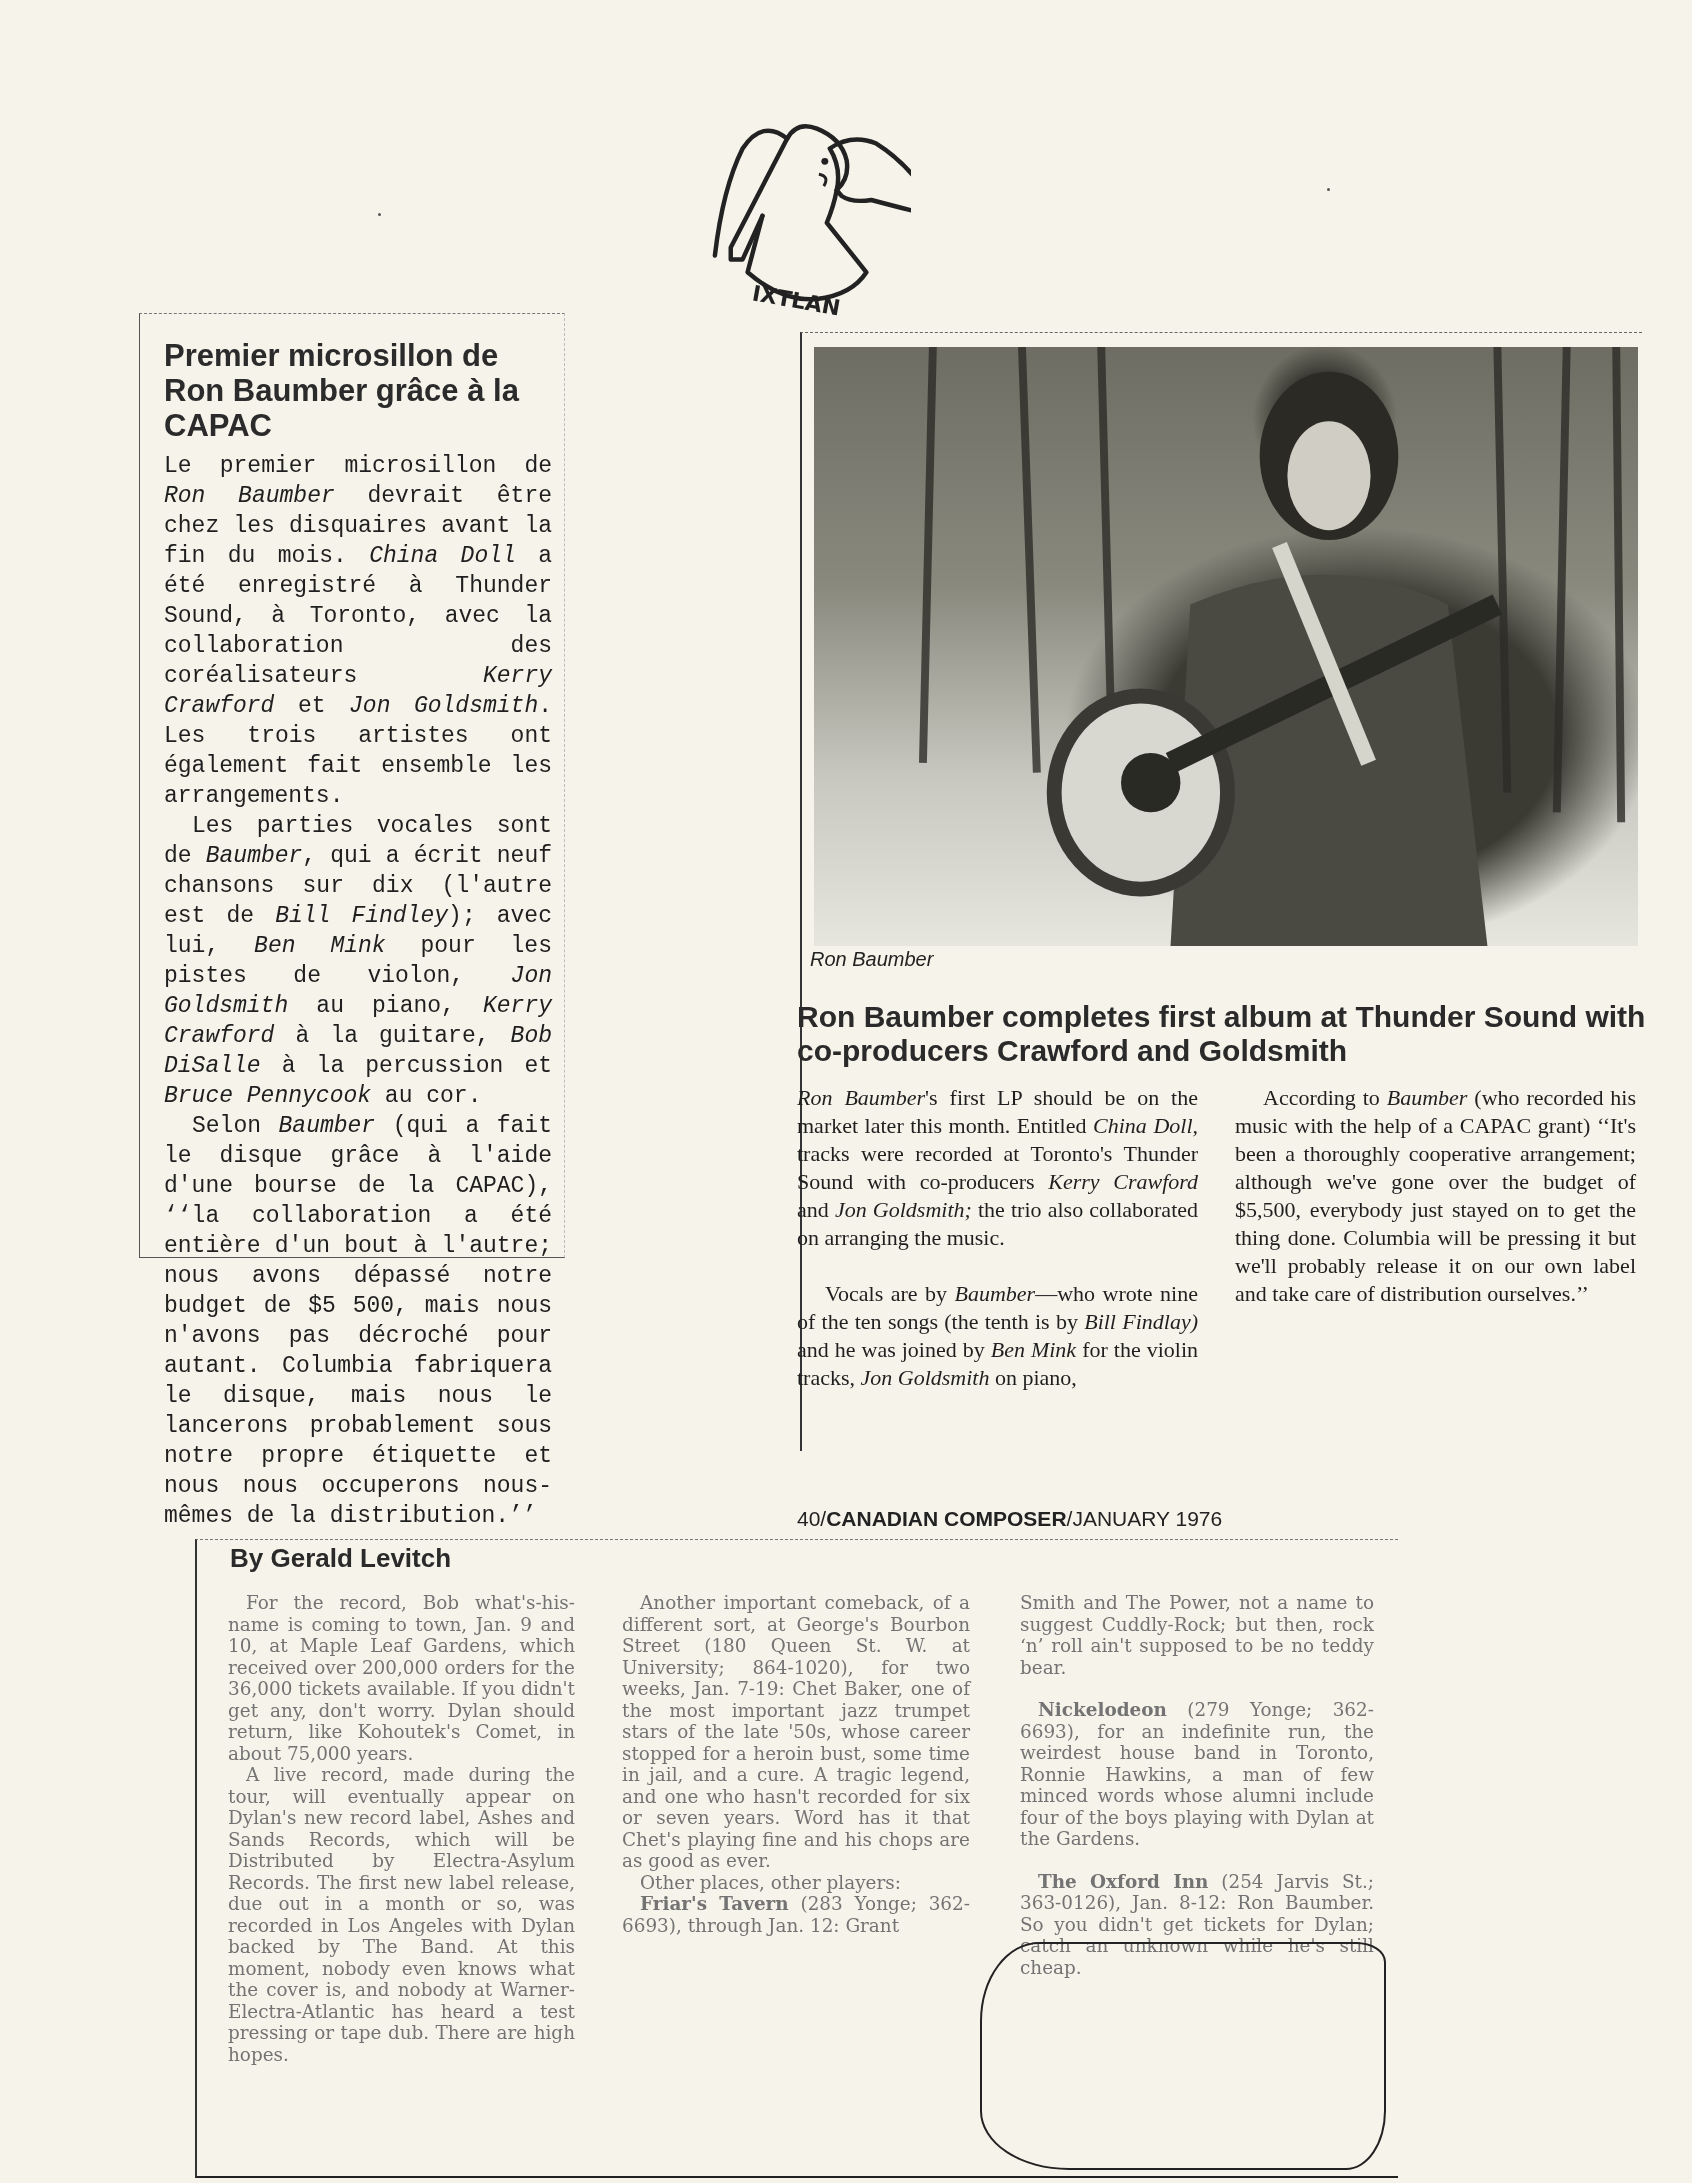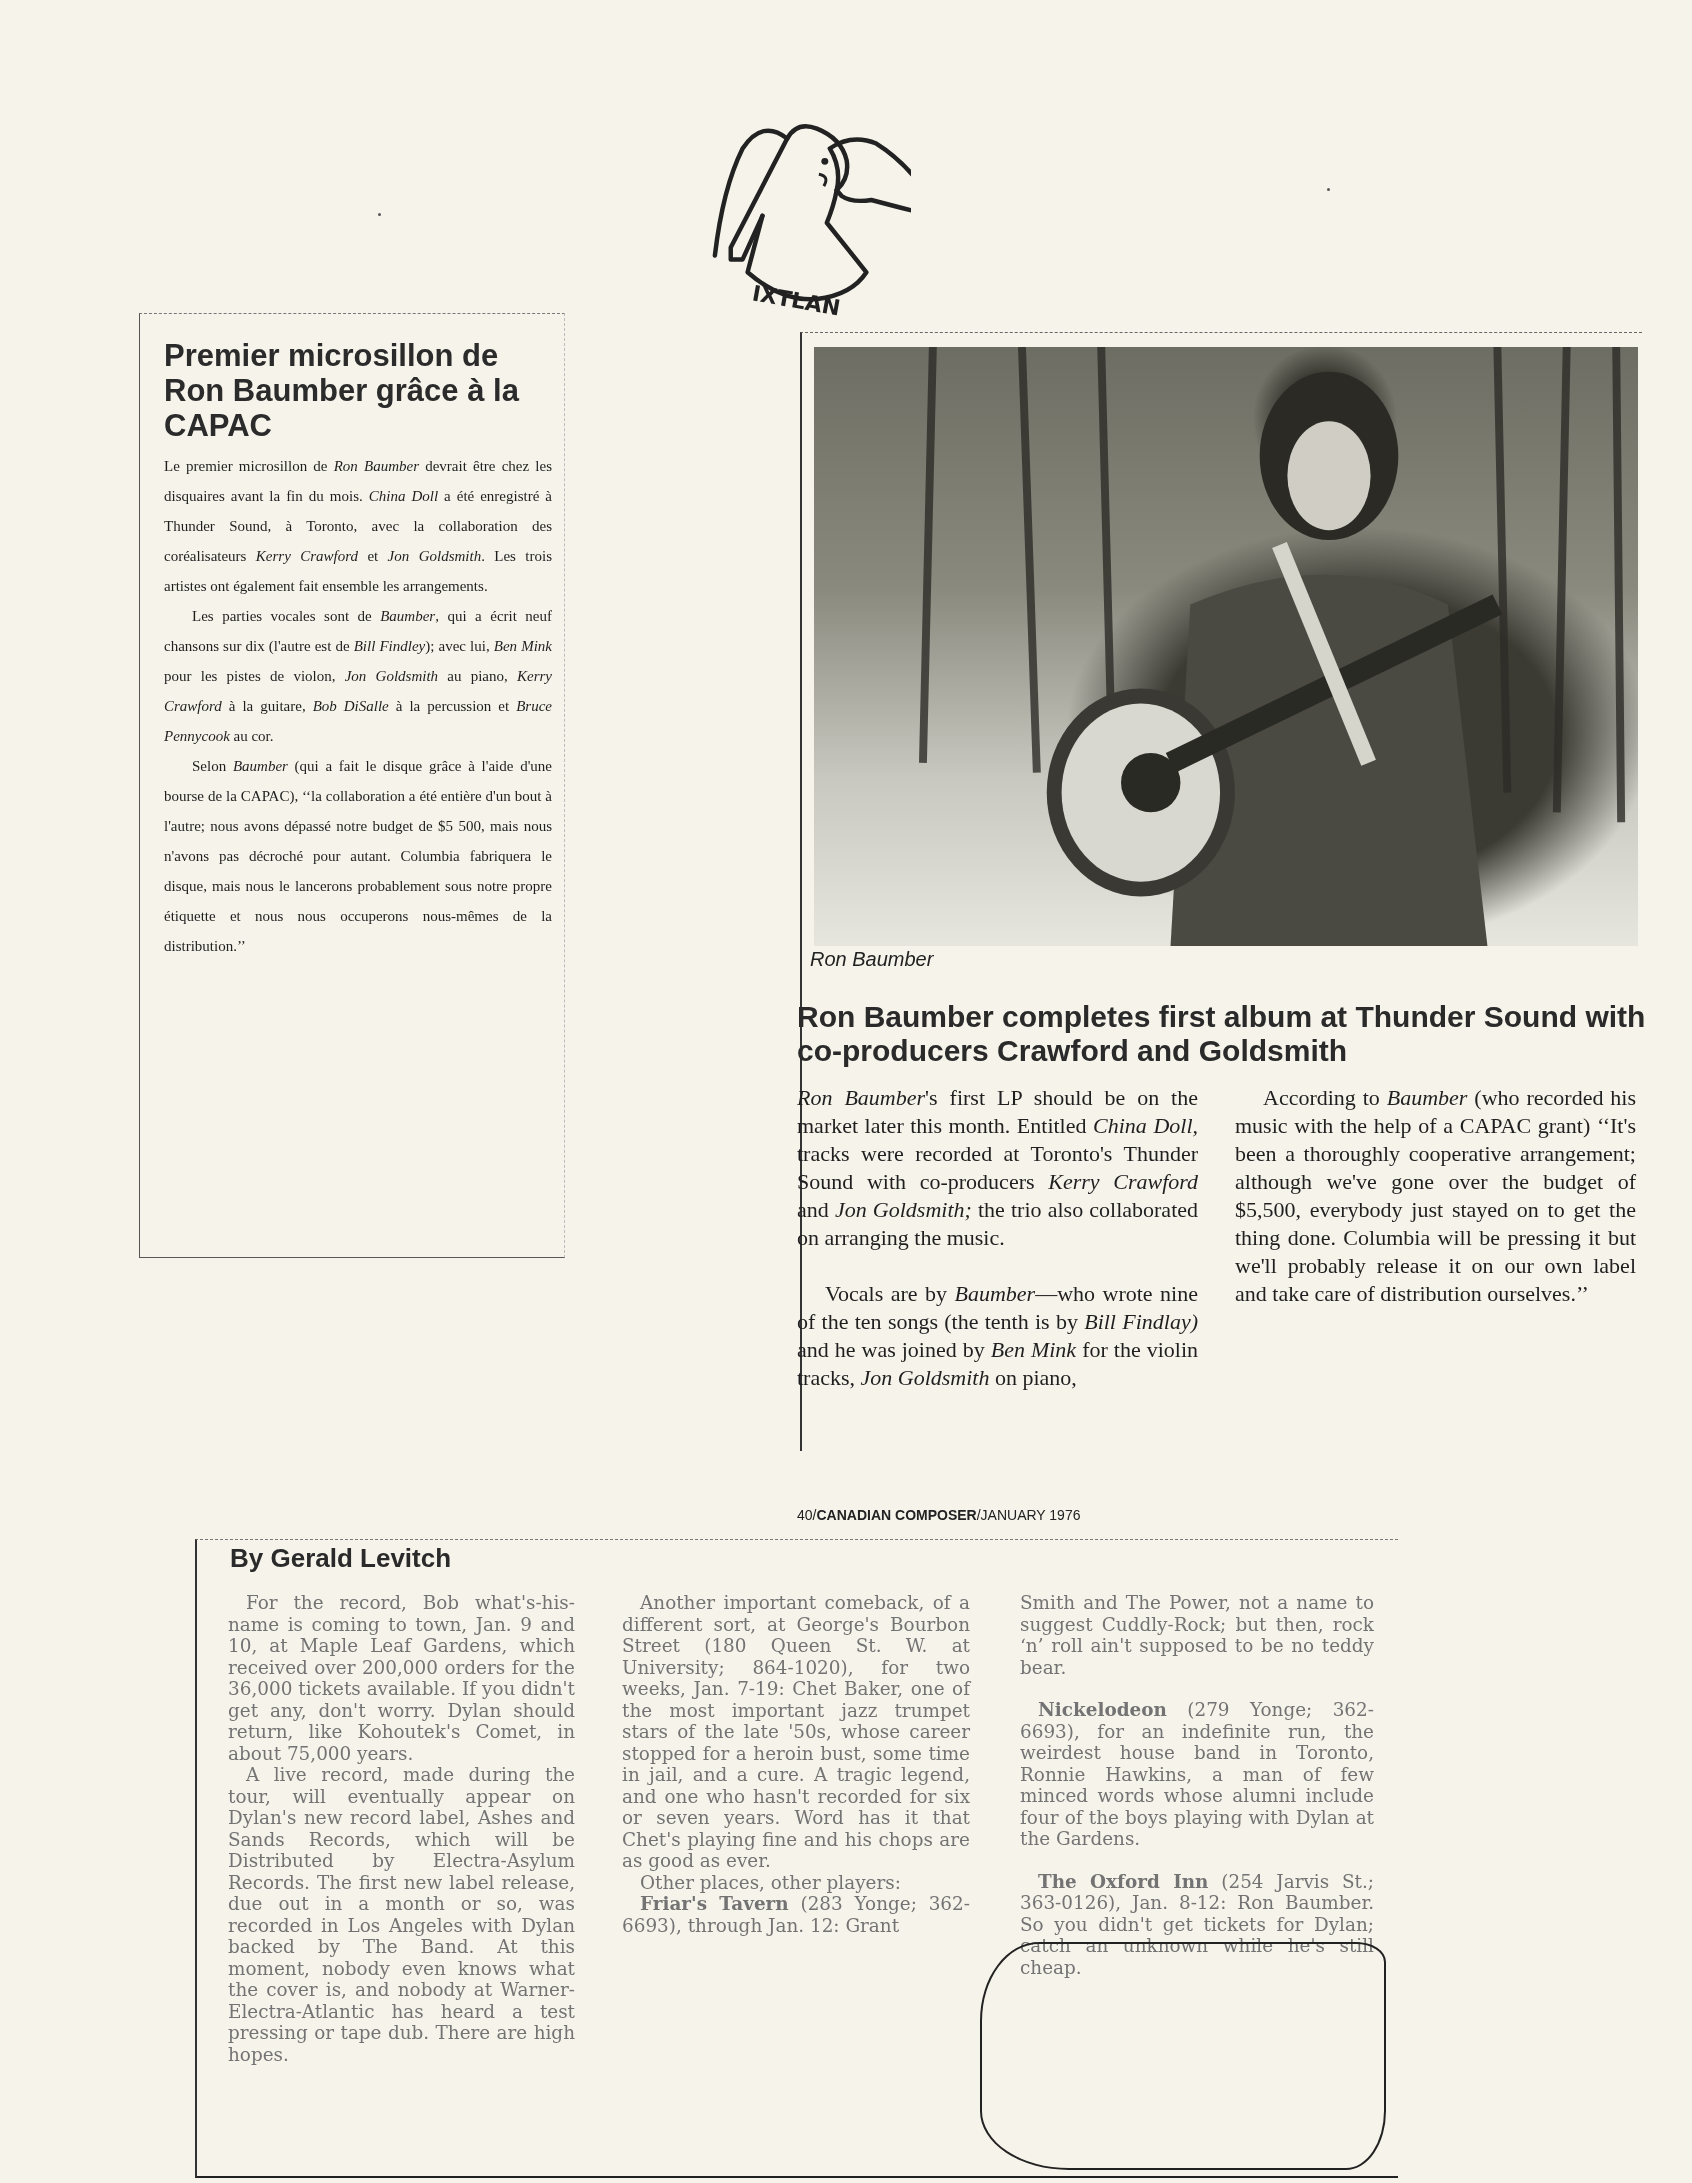--- a/index.html
+++ b/index.html
@@ -15,21 +15,21 @@
     #fr-clip {
       left:139px; top:313px; width:426px; height:945px;
       border-left:1.5px solid #555; border-top:1.5px dashed #777;
       border-bottom:1.5px solid #555; border-right:1px dashed #bbb;
       box-sizing:border-box; padding:10px 12px 0 24px;
     }
     #fr-clip h2 {
       font-family:"Liberation Sans", sans-serif; font-weight:bold;
       font-size:31px; line-height:35px; margin:14px 0 8px 0; color:#2b2b2b;
     }
-    .fr-body { font-size:15px; line-height:30px; text-align:justify; }
+    .fr-body { font-size:23px; line-height:30px; text-align:justify;font-family:Liberation Mono, monospace; }
     .fr-body p { margin:0; text-indent:28px; }
     .fr-body p:first-child { text-indent:0; }
     i { font-style:italic; }
     
     #photo-frame {
       left:800px; top:332px; width:842px; height:1119px;
       border-left:2px solid #333; border-top:1.5px dashed #666;
       box-sizing:border-box;
     }
     #photo {
@@ -54,21 +54,21 @@
       top:1084px; width:401px; font-size:22px; line-height:28px;
       text-align:justify; font-family:"Liberation Serif", serif;
     }
     .en-col p { margin:0; }
     .en-col p.ind { text-indent:28px; }
     .en-col p.gap { margin-top:28px; }
     #en-col-1 { left:797px; }
     #en-col-2 { left:1235px; }
     #footer-line {
       left:797px; top:1507px; font-family:"Liberation Sans", sans-serif;
-      font-size:14px; color:#222;
+      font-size:21px; color:#222;
     }
     #footer-line b { font-weight:bold; }
     
     #col-clip {
       left:195px; top:1539px; width:1203px; height:639px;
       border-left:2px solid #333; border-top:1.5px dashed #777;
       border-bottom:2px solid #222; box-sizing:border-box;
     }
     #byline {
       left:230px; top:1543px; font-family:"Liberation Sans", sans-serif;

